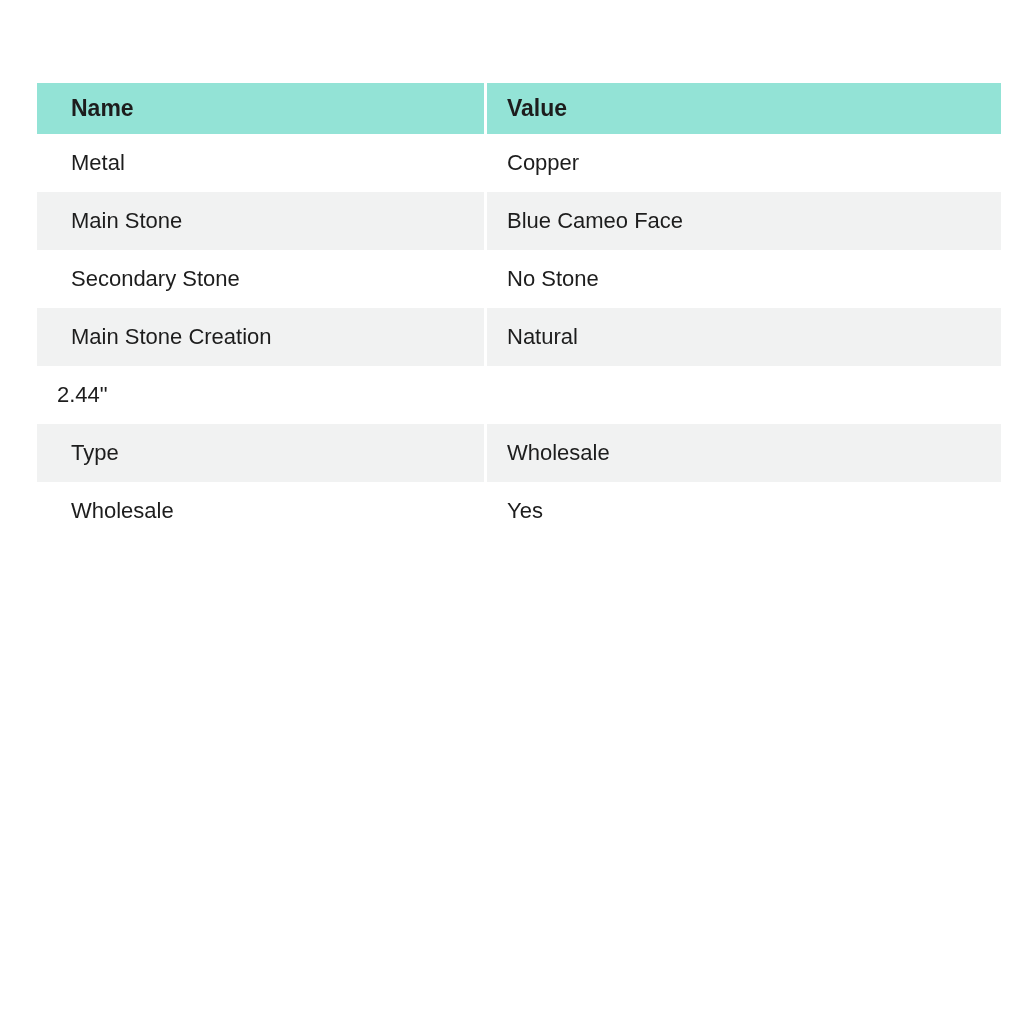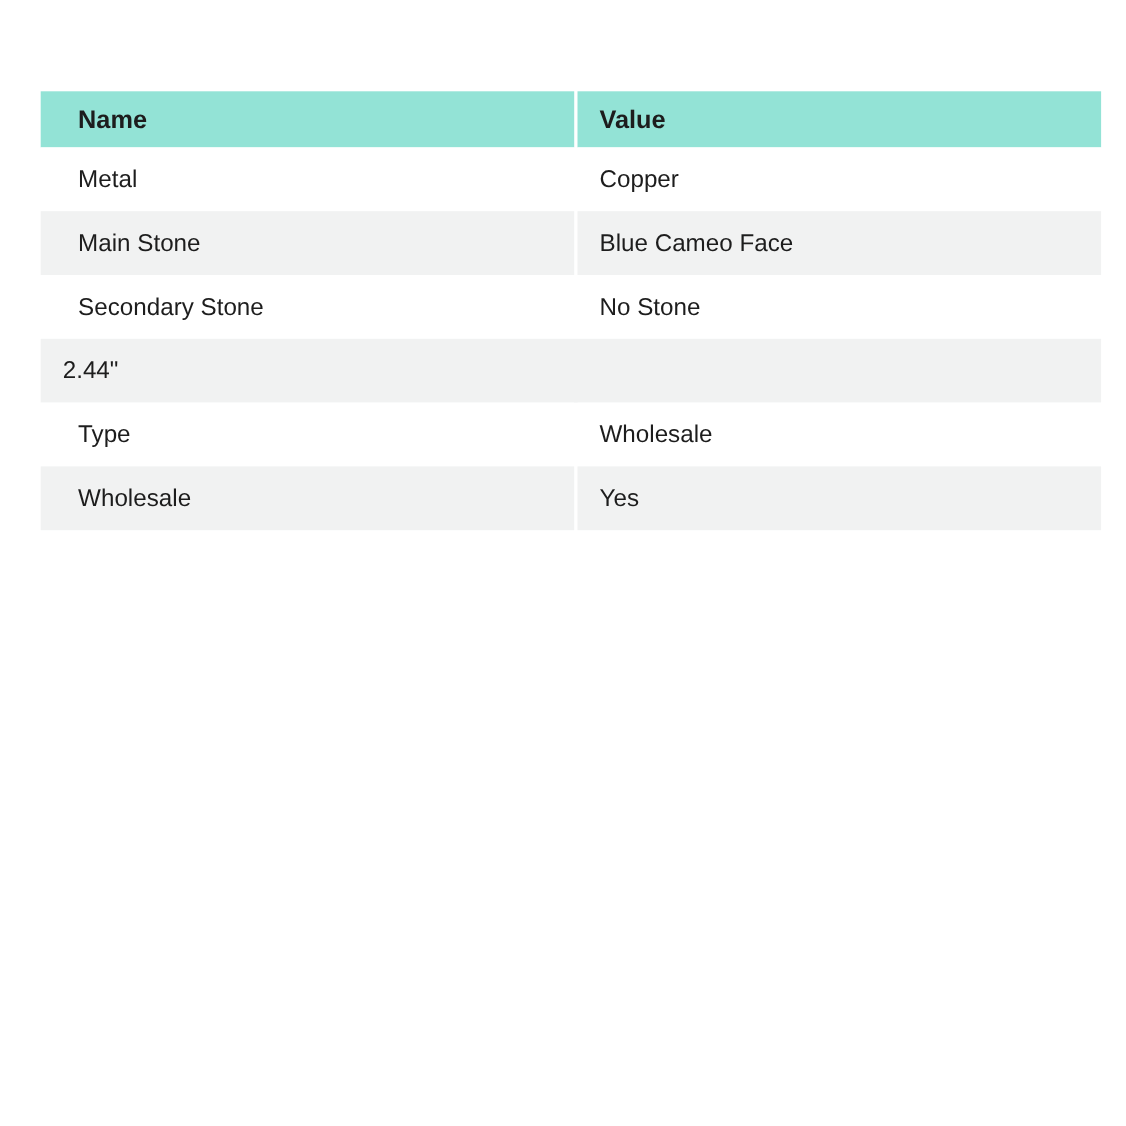--- a/index.html
+++ b/index.html
@@ -30,21 +30,21 @@
     height: 58px;
   }
   .row .cell {
     display: flex;
     align-items: center;
     background: transparent;
     font-size: 22px;
     line-height: 1;
   }
   .cell.name {
-    width: 485px;
+    width: 447px;
     padding-left: 34px;
   }
   .cell.value {
     flex: 1;
     padding-left: 20px;
     text-align: center;
   }
   .header-row {
     height: 51px;
     font-weight: 700;
@@ -77,20 +77,24 @@
   <div class="row body-row">
     <div class="cell name">Main Stone</div>
     <div class="cell value">Blue Cameo Face</div>
   </div>
 
   <div class="row body-row">
     <div class="cell name">Secondary Stone</div>
     <div class="cell value">No Stone</div>
   </div>
 
+  <div class="row body-row">
+    <div class="cell name">Main Stone Creation</div>
+    <div class="cell value">Natural</div>
+  </div>
 
   <div class="row body-row">
     <div class="cell value">2.44"</div>
   </div>
 
   <div class="row body-row">
     <div class="cell name">Type</div>
     <div class="cell value">Wholesale</div>
   </div>
 

